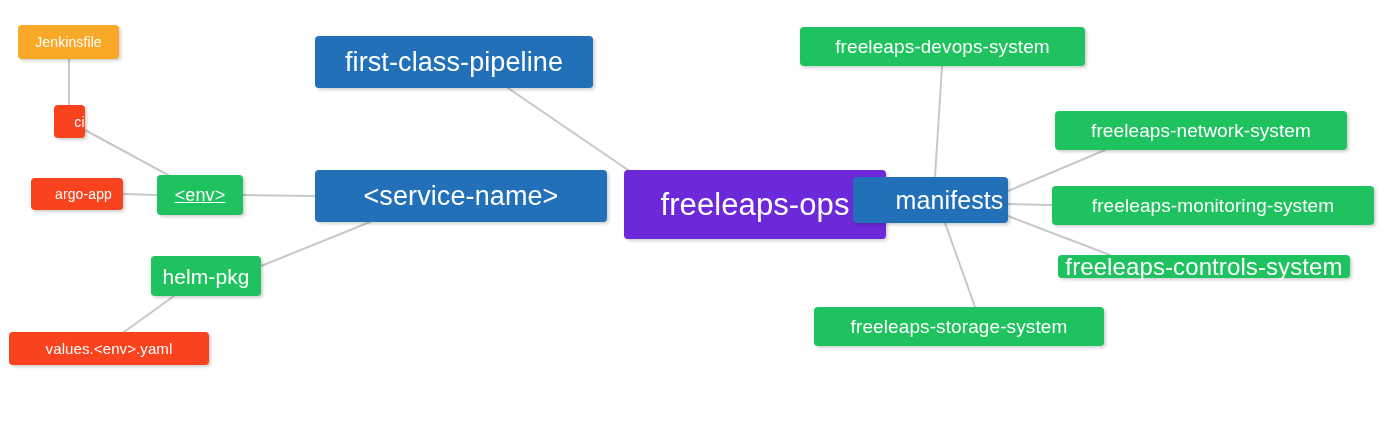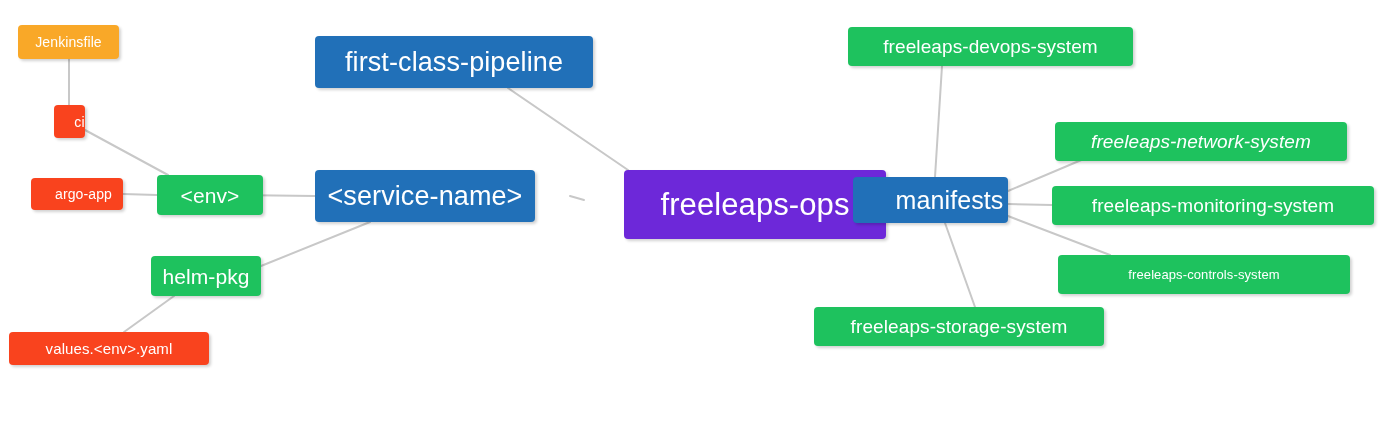--- a/index.html
+++ b/index.html
@@ -71,51 +71,51 @@
   <div id="node-layer">
       <div class="node c-orange" style="left: 18px; top: 25px; width: 101px; height: 34px; font-size: 14px; text-align: center;">
         <span>Jenkinsfile</span>
       </div>
       <div class="node c-red" style="left: 54px; top: 105px; width: 31px; height: 33px; font-size: 14px; padding-left: 20px;">
         <span>ci</span>
       </div>
       <div class="node c-red" style="left: 31px; top: 178px; width: 92px; height: 32px; font-size: 14px; padding-left: 13px;">
         <span>argo-app</span>
       </div>
-      <div class="node c-green" style="left: 157px; top: 175px; width: 106px; height: 40px; font-size: 21px;">
+      <div class="node c-green" style="left: 157px; top: 175px; width: 86px; height: 40px; font-size: 18px; text-decoration: underline;">
         <span>&lt;env&gt;</span>
       </div>
-      <div class="node c-blue" style="left: 315px; top: 170px; width: 220px; height: 52px; font-size: 27px;">
+      <div class="node c-blue" style="left: 315px; top: 170px; width: 292px; height: 52px; font-size: 27px;">
         <span>&lt;service-name&gt;</span>
       </div>
       <div class="node c-blue" style="left: 315px; top: 36px; width: 278px; height: 52px; font-size: 27px;">
         <span>first-class-pipeline</span>
       </div>
       <div class="node c-green" style="left: 151px; top: 256px; width: 110px; height: 40px; font-size: 21px;">
         <span>helm-pkg</span>
       </div>
       <div class="node c-red" style="left: 9px; top: 332px; width: 200px; height: 33px; font-size: 15px;">
         <span>values.&lt;env&gt;.yaml</span>
       </div>
       <div class="node c-dark" style="left: 584px; top: 170px; width: 262px; height: 69px; font-size: 31px;">
         <span>freeleaps-ops</span>
       </div>
       <div class="node c-blue" style="left: 853px; top: 177px; width: 155px; height: 46px; font-size: 25px; padding-left: 38px;">
         <span>manifests</span>
       </div>
-      <div class="node c-green" style="left: 848px; top: 27px; width: 285px; height: 39px; font-size: 19px;">
+      <div class="node c-green" style="left: 800px; top: 27px; width: 285px; height: 39px; font-size: 19px;">
         <span>freeleaps-devops-system</span>
       </div>
-      <div class="node c-green" style="left: 1055px; top: 122px; width: 292px; height: 39px; font-size: 19px; font-style: italic;">
+      <div class="node c-green" style="left: 1055px; top: 111px; width: 292px; height: 39px; font-size: 19px;">
         <span>freeleaps-network-system</span>
       </div>
       <div class="node c-green" style="left: 1052px; top: 186px; width: 322px; height: 39px; font-size: 19px;">
         <span>freeleaps-monitoring-system</span>
       </div>
-      <div class="node c-green" style="left: 1058px; top: 255px; width: 292px; height: 39px; font-size: 13px;">
+      <div class="node c-green" style="left: 1058px; top: 255px; width: 292px; height: 23px; font-size: 24px;">
         <span>freeleaps-controls-system</span>
       </div>
       <div class="node c-green" style="left: 814px; top: 307px; width: 290px; height: 39px; font-size: 19px;">
         <span>freeleaps-storage-system</span>
       </div>
     </div>
 
 </div>
 
 </body></html>

